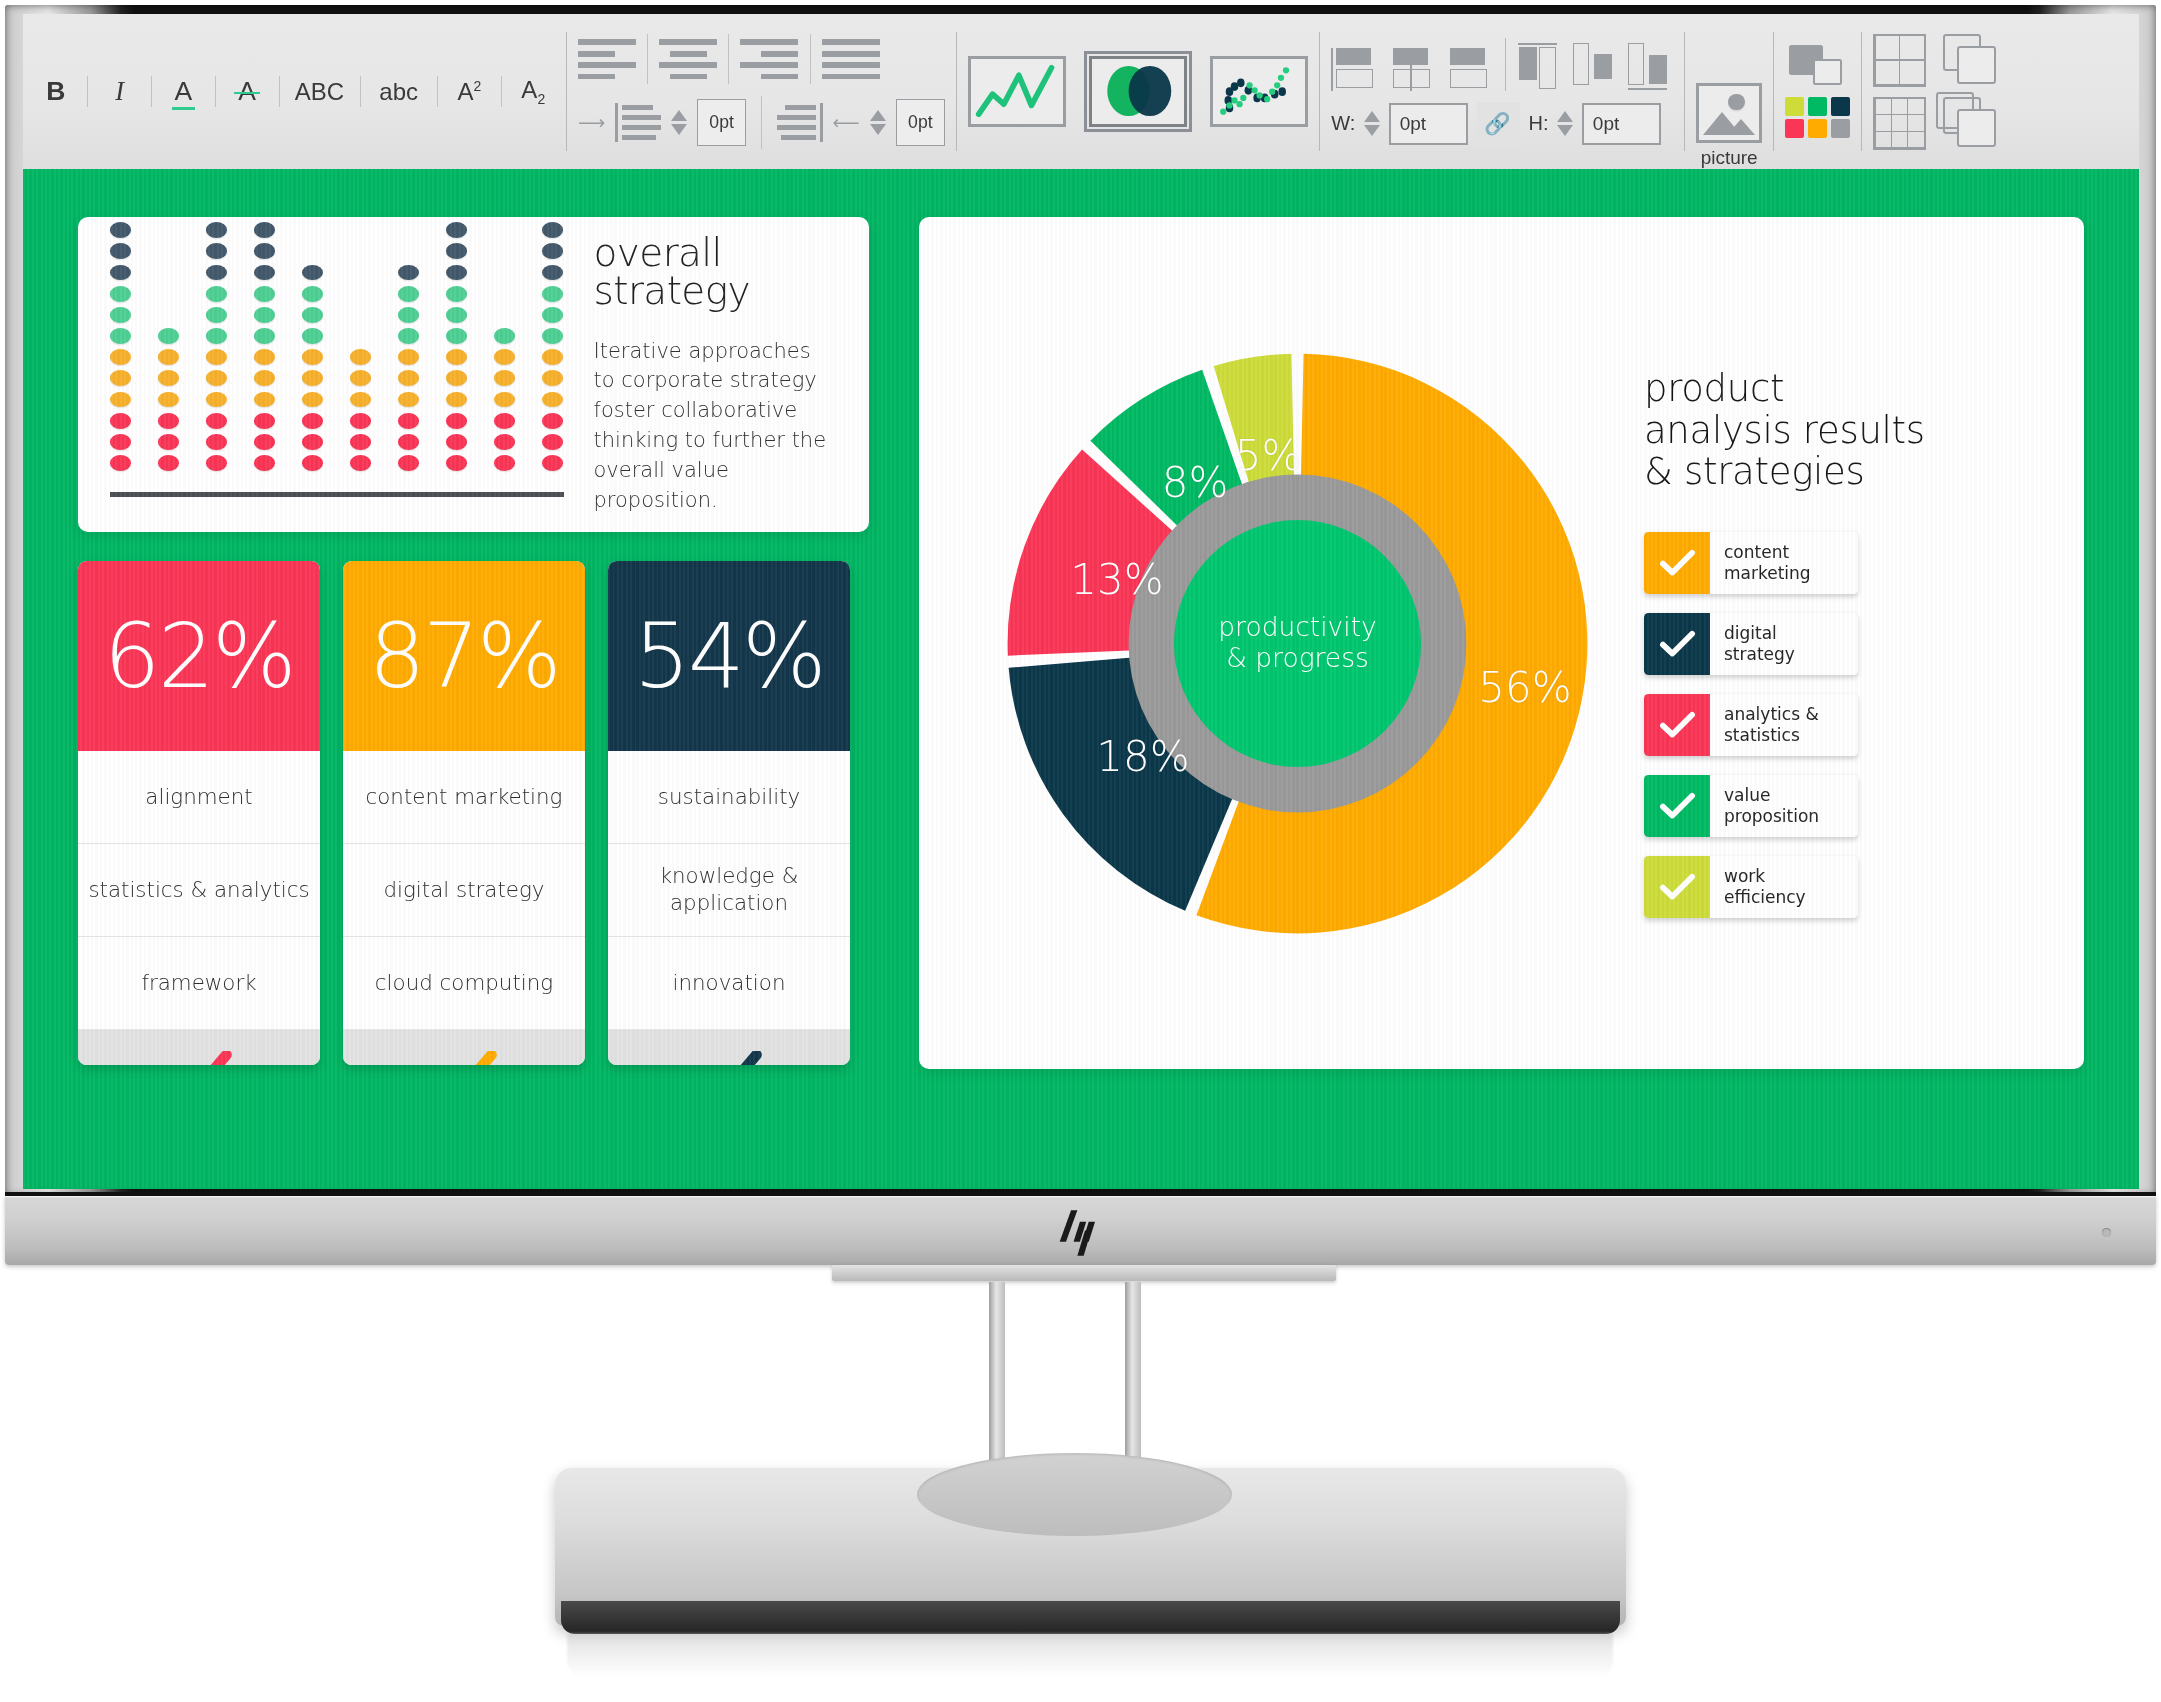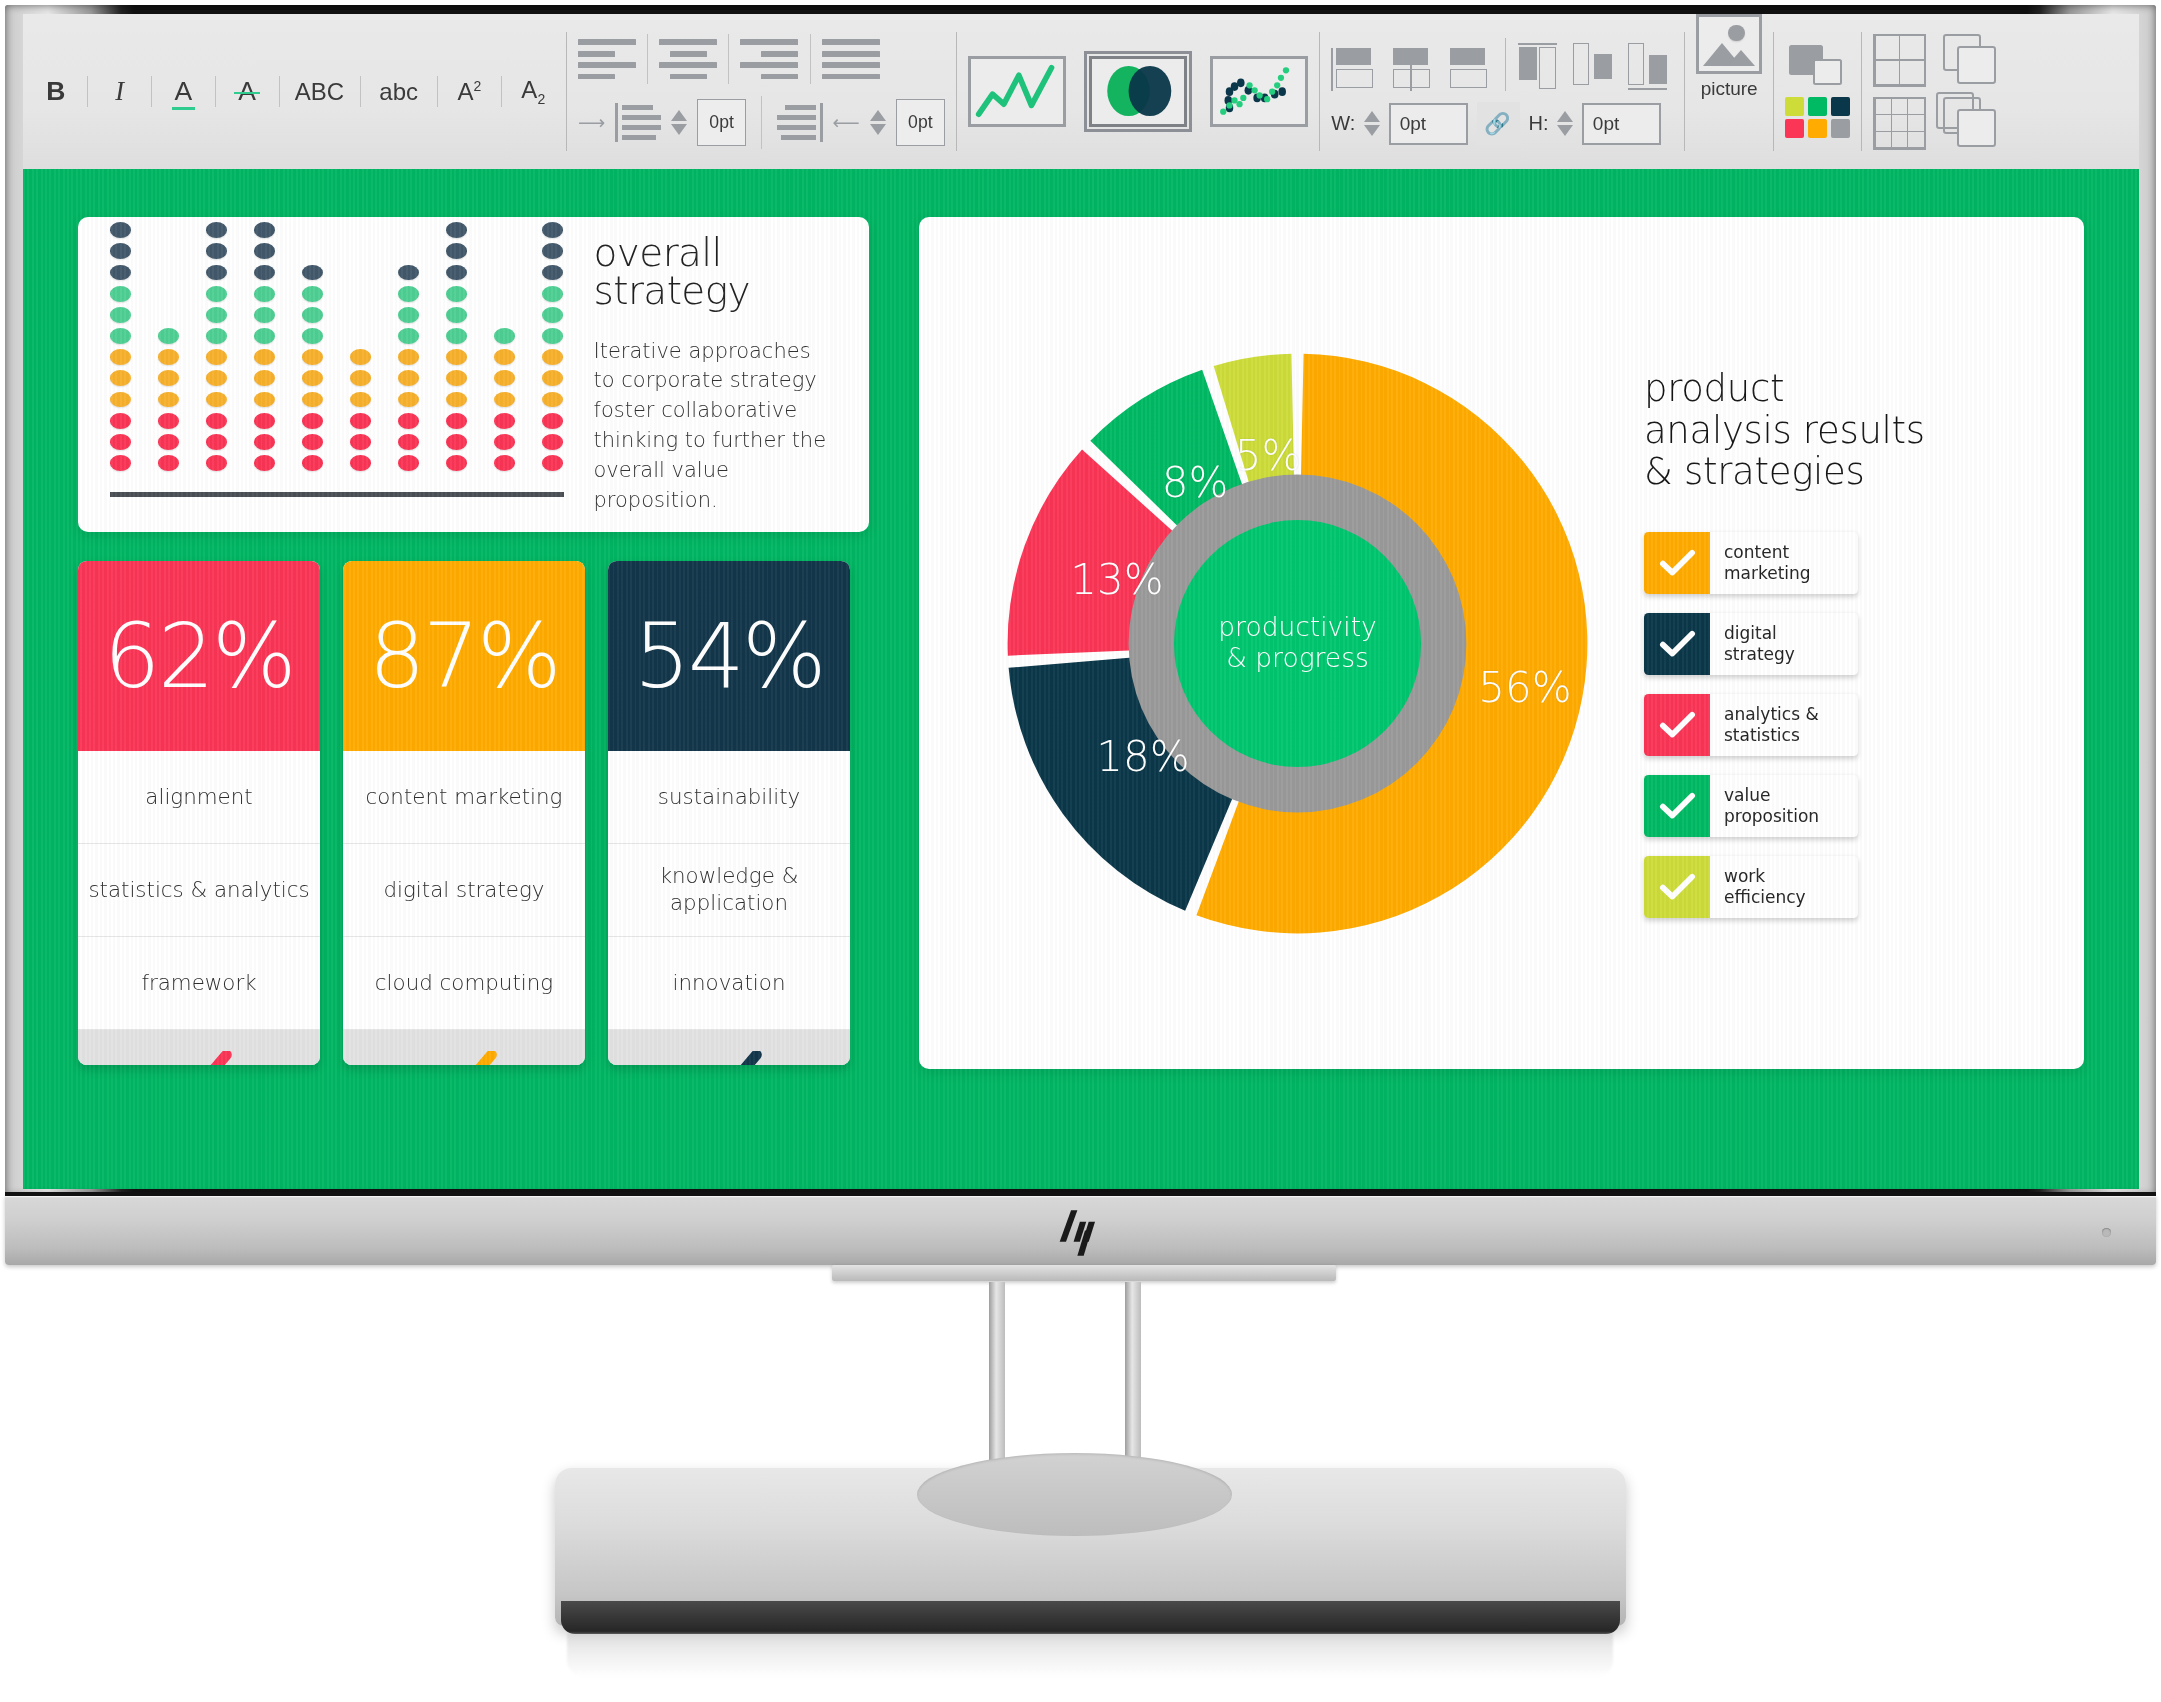--- a/index.html
+++ b/index.html
@@ -413,21 +413,21 @@
           <div class="spin">
               <i class="up"></i>
               <i class="dn"></i>
             </div>
           <div class="whbox">0pt</div>
         </div>
       </div>
 
       <div class="rb-sep"></div>
 
-      <div class="rb-group" style="justify-content:flex-start">
+      <div class="rb-group" style="justify-content:flex-end">
         <div class="picbtn">
           <div class="picframe">
               <div class="dot"></div>
               <div class="mt"></div>
               <div class="mt2"></div>
             </div>
           <div class="piclabel">picture</div>
         </div>
       </div>
 

